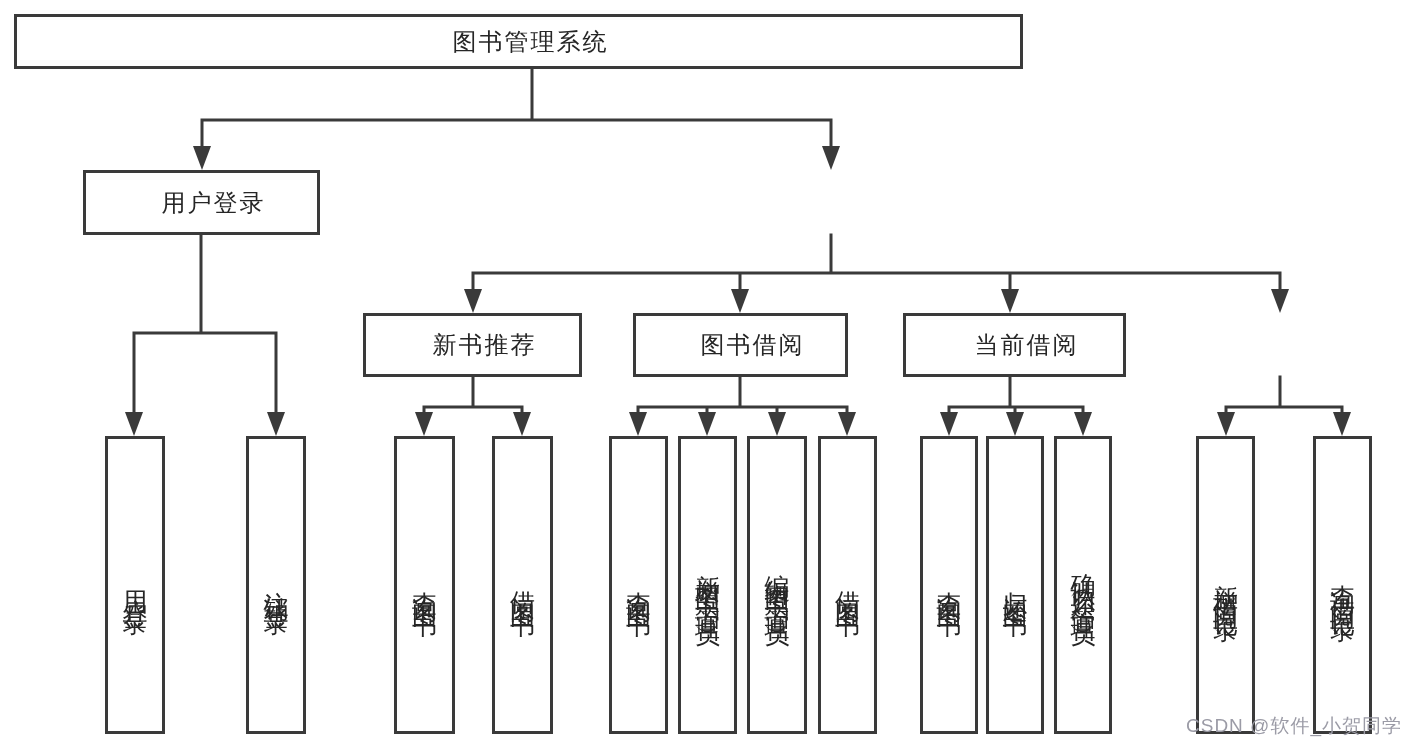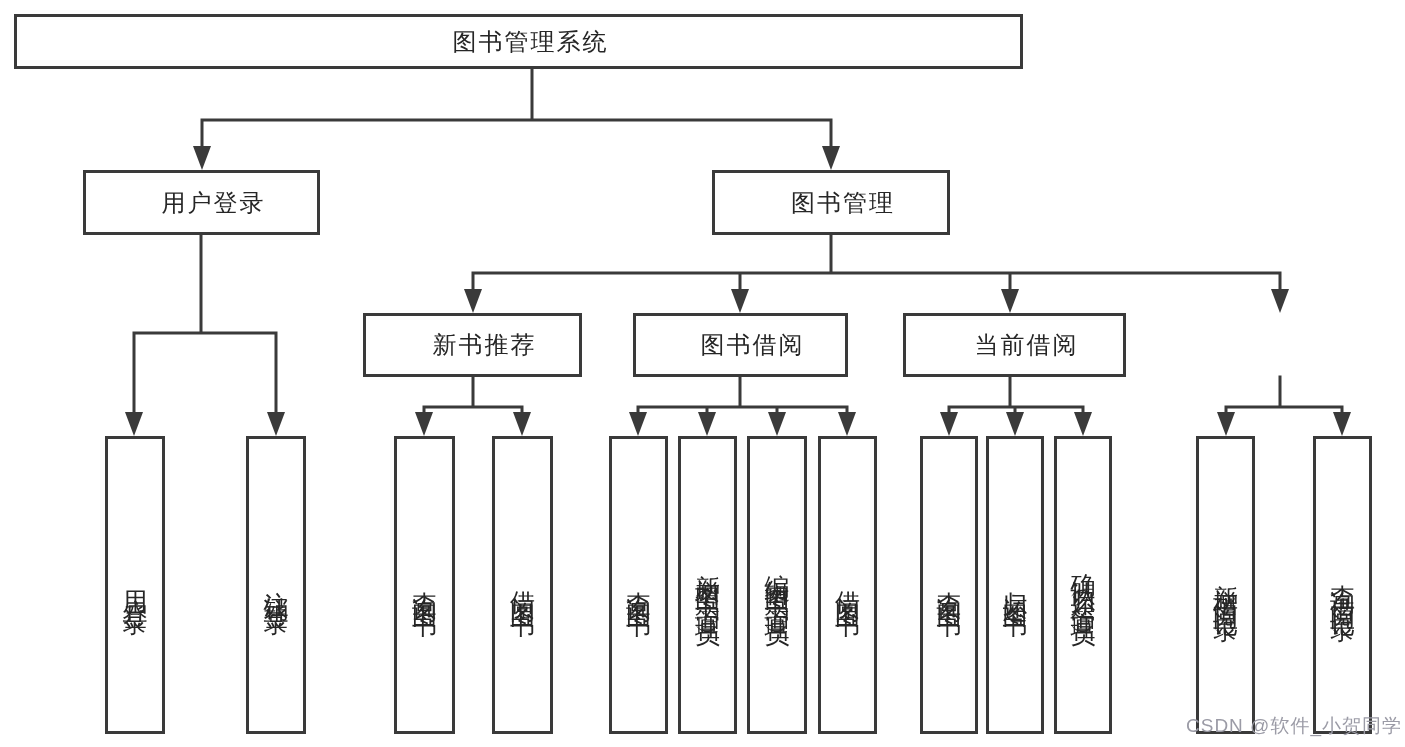--- a/index.html
+++ b/index.html
@@ -71,21 +71,20 @@
              M125 412 L143 412 L134 436 Z  M267 412 L285 412 L276 436 Z
              M415 412 L433 412 L424 436 Z  M513 412 L531 412 L522 436 Z
              M629 412 L647 412 L638 436 Z  M698 412 L716 412 L707 436 Z  M768 412 L786 412 L777 436 Z  M838 412 L856 412 L847 436 Z
              M940 412 L958 412 L949 436 Z  M1006 412 L1024 412 L1015 436 Z  M1074 412 L1092 412 L1083 436 Z
              M1217 412 L1235 412 L1226 436 Z  M1333 412 L1351 412 L1342 436 Z"></path>
   </svg>
 
   <div class="node h-node" style="left:14px; top:14px; width:1009px; height:55px;">图书管理系统</div>
 
   <div class="node h-node" style="left:83px; top:170px; width:237px; height:65px;">用户登录</div>
-  <div class="node h-node" style="left:712px; top:170px; width:238px; height:65px;">图书管理</div>
 
   <div class="node h-node" style="left:363px; top:313px; width:219px; height:64px;">新书推荐</div>
   <div class="node h-node" style="left:633px; top:313px; width:215px; height:64px;">图书借阅</div>
   <div class="node h-node" style="left:903px; top:313px; width:223px; height:64px;">当前借阅</div>
 
   <div class="node v-node" style="left:105px; top:436px; width:60px; height:298px;">用户登录</div>
   <div class="node v-node" style="left:246px; top:436px; width:60px; height:298px;">注销登录</div>
 
   <div class="node v-node" style="left:394px; top:436px; width:61px; height:298px;">查询图书</div>
   <div class="node v-node" style="left:492px; top:436px; width:61px; height:298px;">借阅图书</div>

